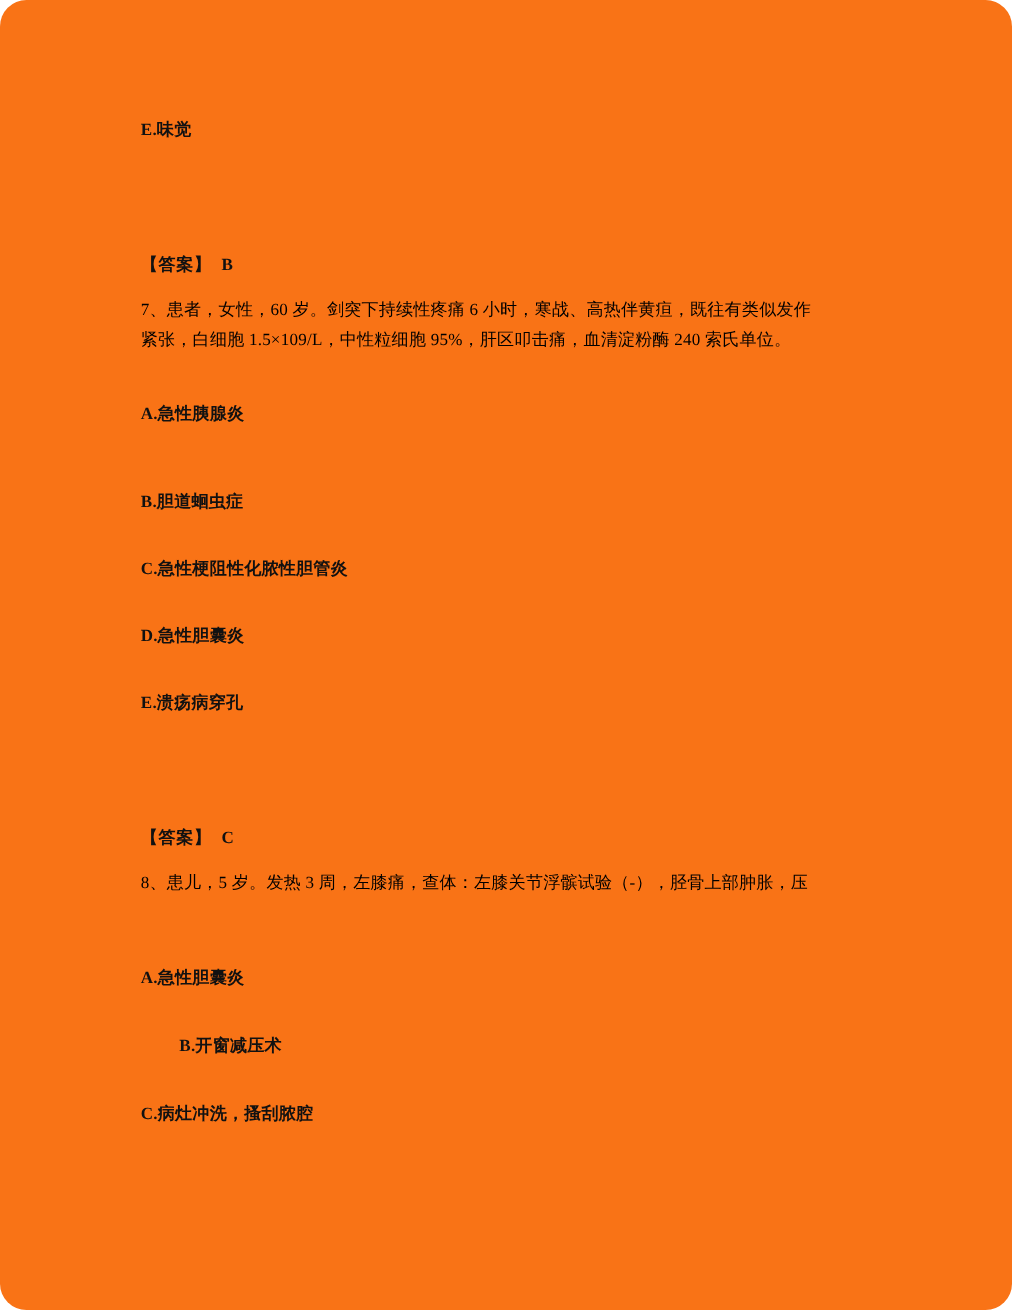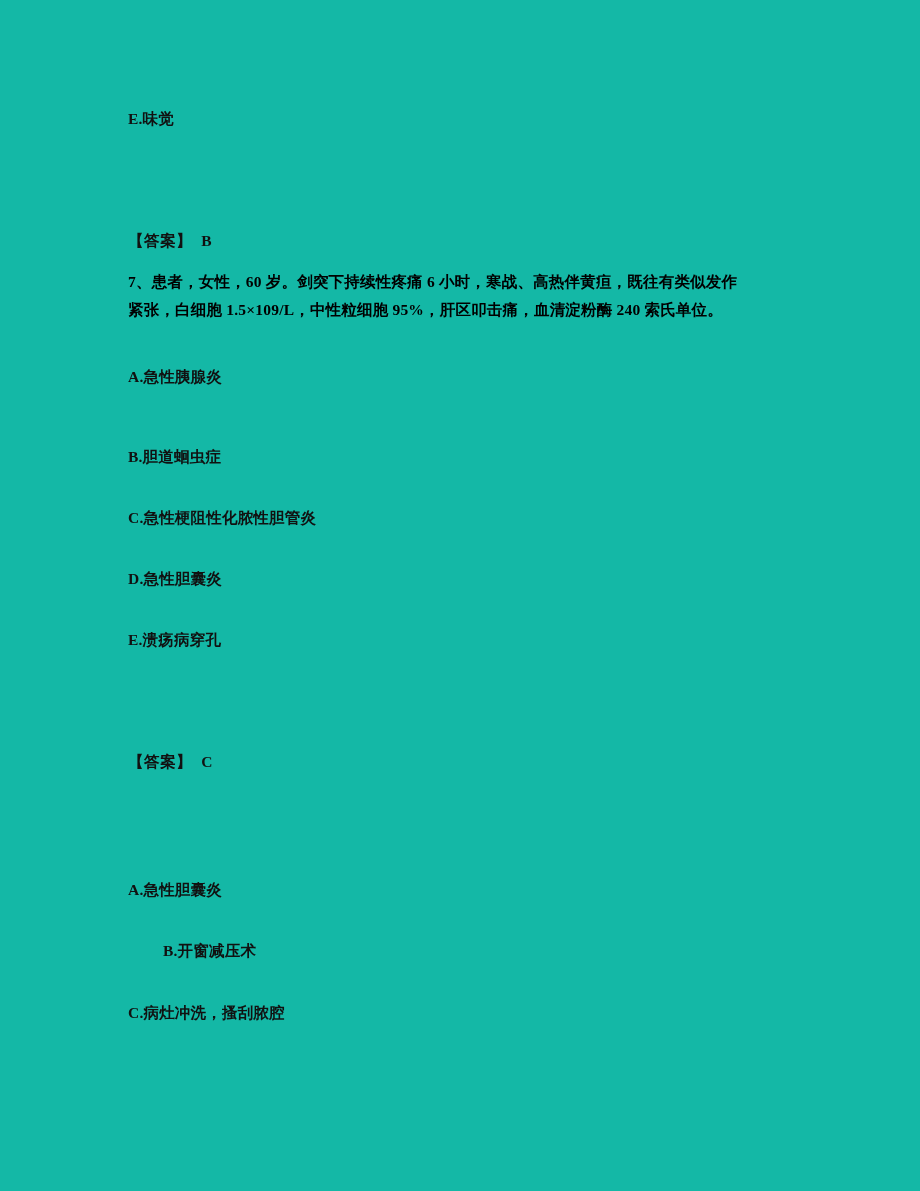--- a/index.html
+++ b/index.html
@@ -12,41 +12,42 @@
     height: 1191px;
     font-family: "Liberation Serif", "DejaVu Serif", serif;
     color: #000000;
     position: relative;
     overflow: hidden;
   }
 
   .page {
     position: absolute;
     inset: 0;
-    background: #14b8a6;
+    background: #f97316;
+    border-radius: 24px;
   }
 
   
   .col {
     position: absolute;
     left: 128px;
     width: 662px;
   }
 
   .line {
     font-size: 15.5px;
     line-height: 28px;
     letter-spacing: 0.2px;
     white-space: pre-wrap;
     color: #111111;
   }
 
   
   .stem .line {
-    font-weight: 700;
+    font-weight: 400;
     color: #000000;
   }
 
   .option .line {
     font-weight: 600;
   }
 
   .answer .line {
     font-weight: 700;
     letter-spacing: 0.6px;
@@ -79,20 +80,21 @@
       <div class="col option" style="top: 565px;">
         <div class="line">D.急性胆囊炎</div>
       </div>
       <div class="col option" style="top: 626px;">
         <div class="line">E.溃疡病穿孔</div>
       </div>
       <div class="col answer" style="top: 748px;">
         <div class="line">【答案】  C</div>
       </div>
       <div class="col stem" style="top: 789px;">
+        <div class="line">8、患儿，5 岁。发热 3 周，左膝痛，查体：左膝关节浮髌试验（-），胫骨上部肿胀，压</div>
       </div>
       <div class="col option" style="top: 876px;">
         <div class="line">A.急性胆囊炎</div>
       </div>
       <div class="col option" style="top: 937px; margin-left: 35px;">
         <div class="line">B.开窗减压术</div>
       </div>
       <div class="col option" style="top: 999px;">
         <div class="line">C.病灶冲洗，搔刮脓腔</div>
       </div>

